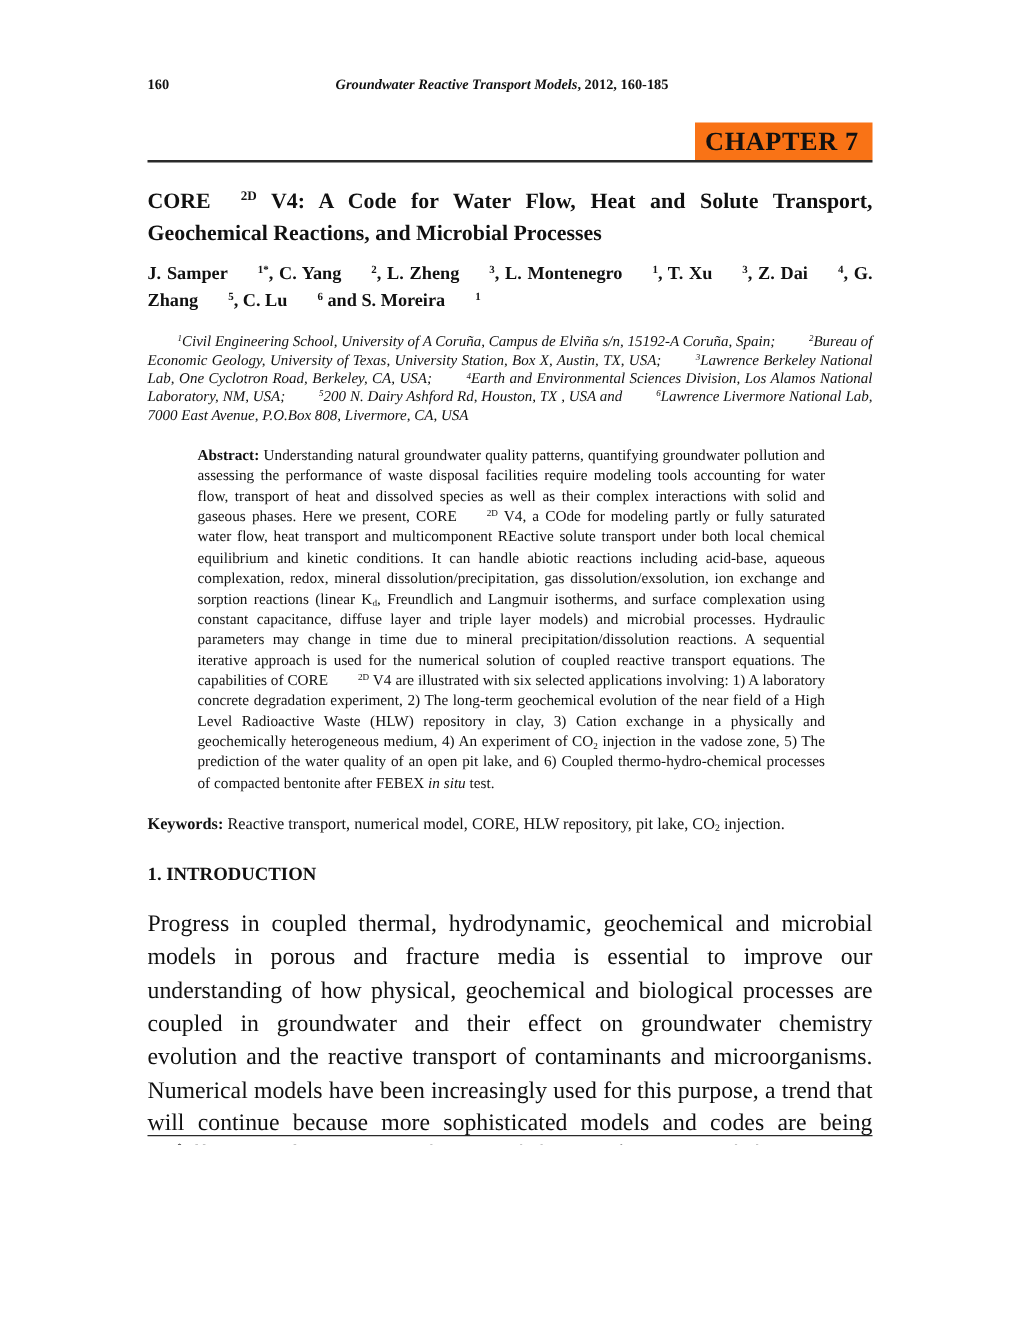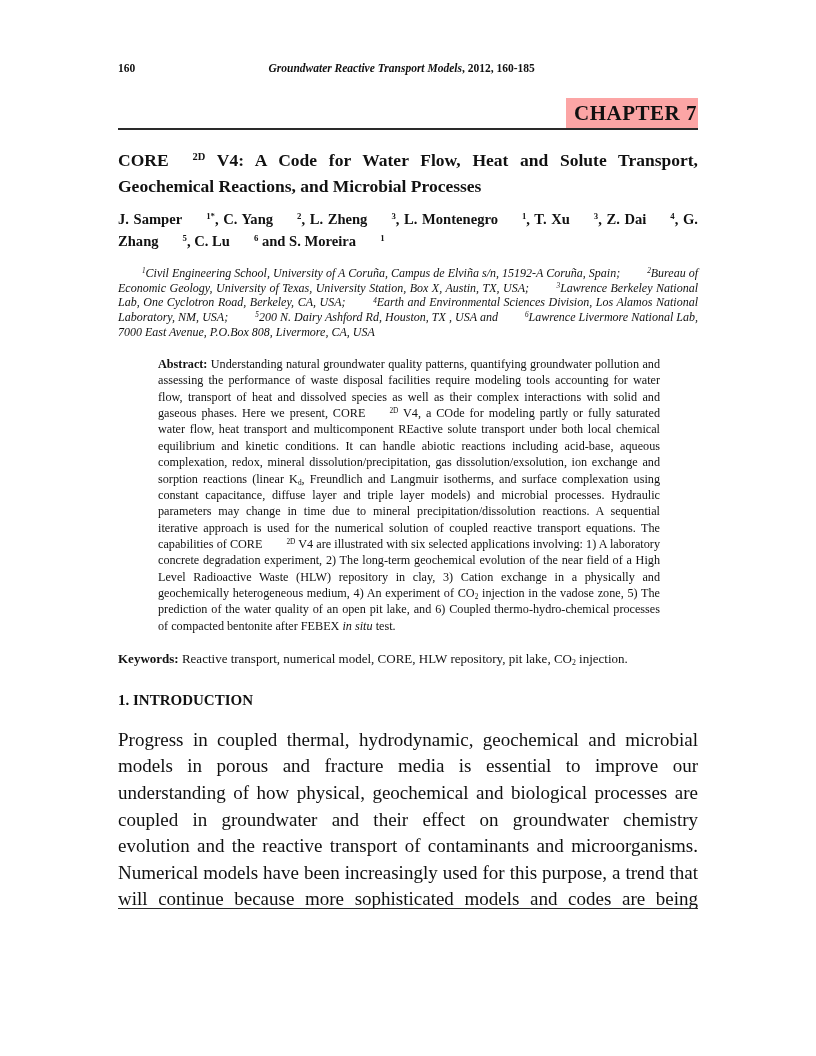--- a/index.html
+++ b/index.html
@@ -28,24 +28,24 @@
   }
   .page-num { font-style: normal; }
   .running-title { font-weight: bold; text-align: center; flex: 1; }
   .chapter-row {
     margin-top: 24px;
     display: flex;
     justify-content: flex-end;
     border-bottom: 2px solid #2a2a2a;
   }
   .chapter-badge {
-    background: #fca5a5;
+    background: #f97316;
     font-size: 21px;
     font-weight: bold;
-    padding: 3px 1px 2px 8px;
+    padding: 3px 11px 2px 8px;
     letter-spacing: 0.5px;
   }
   .article-title {
     margin-top: 17px;
     font-size: 17.5px;
     font-weight: bold;
     line-height: 1.5;
     text-align: justify;
   }
   .authors {

